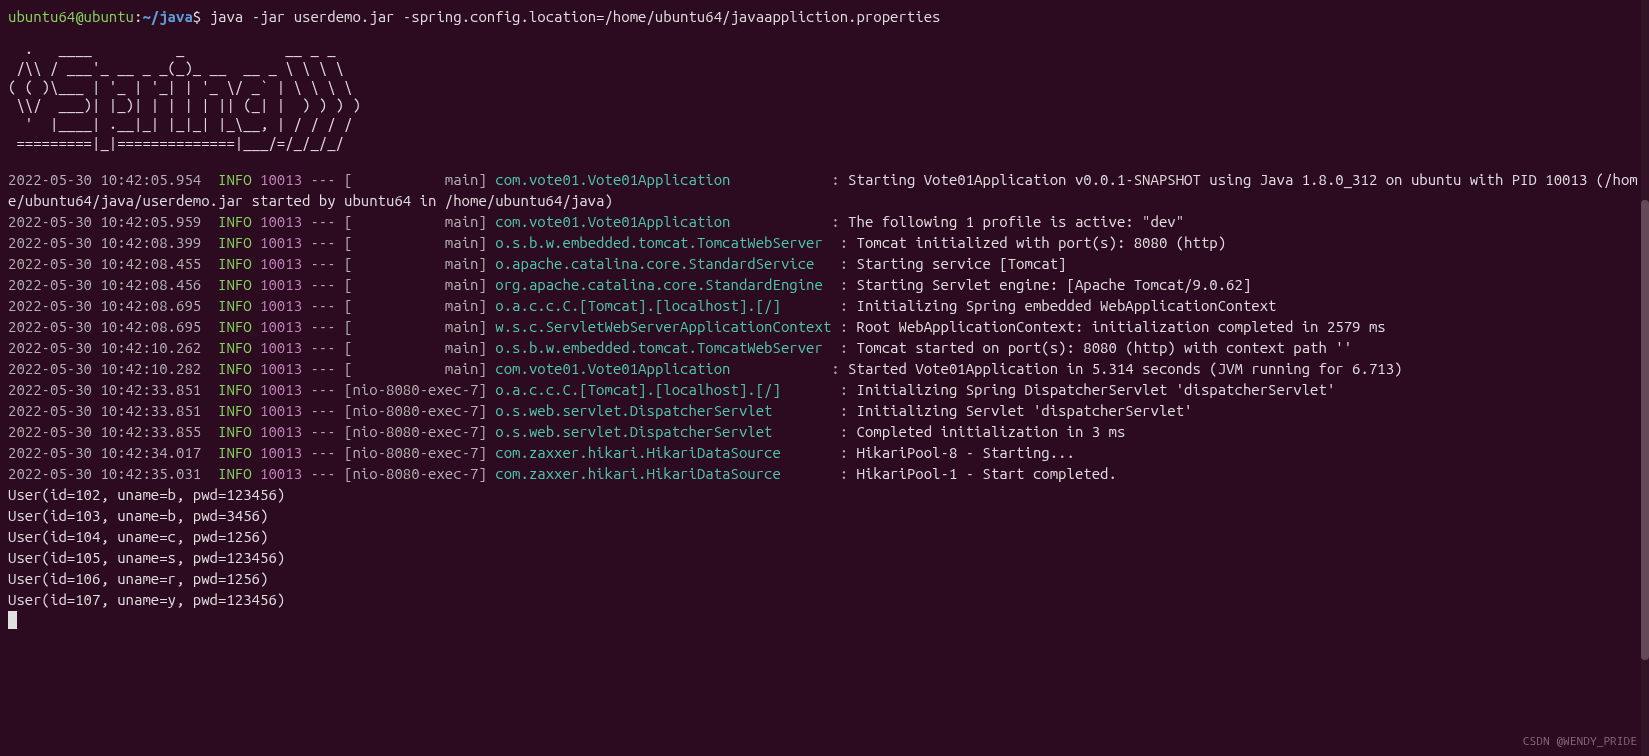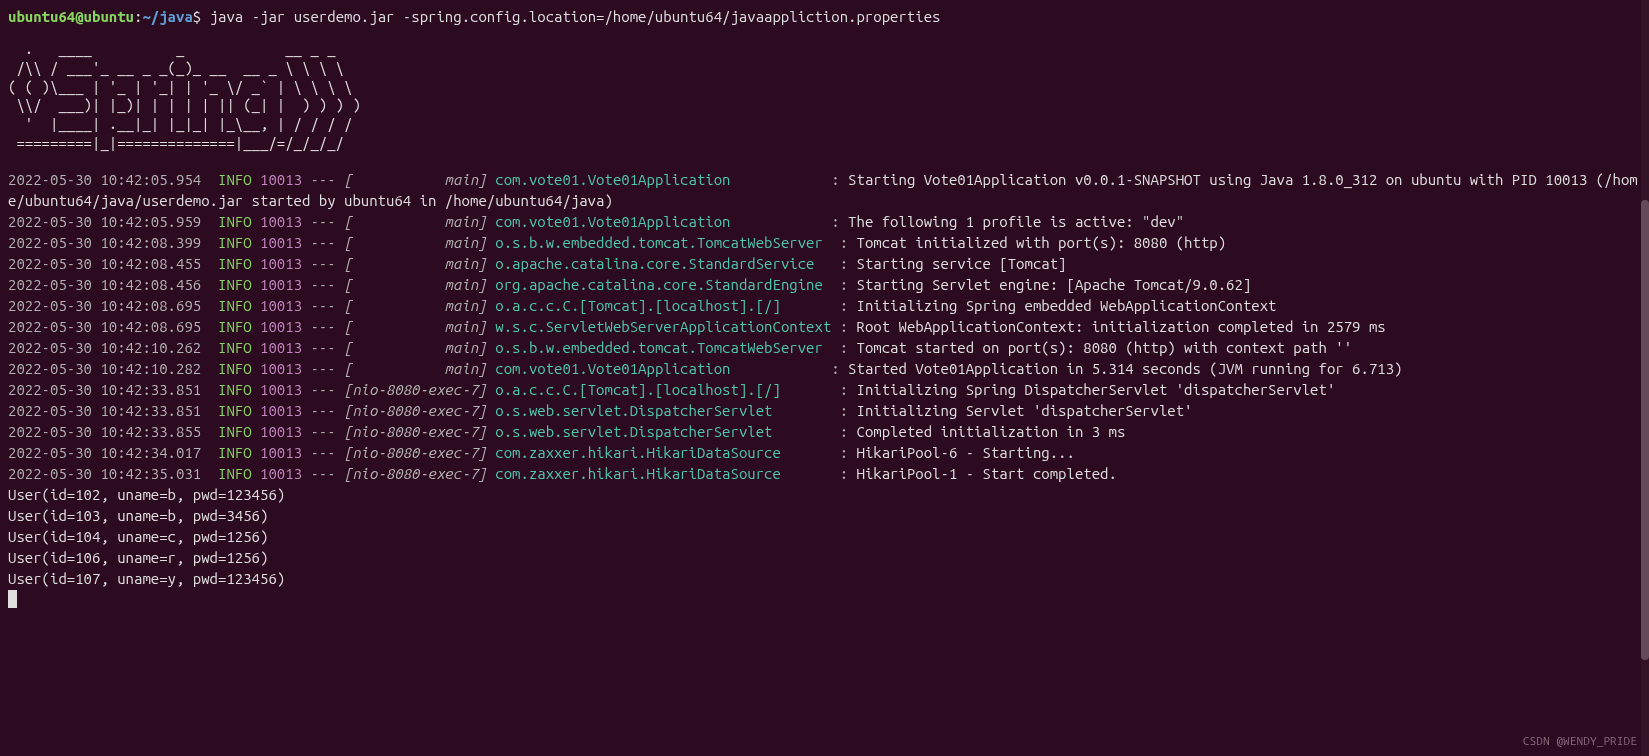--- a/index.html
+++ b/index.html
@@ -17,21 +17,21 @@
       width: 1649px;
       height: 756px;
       overflow: hidden;
       position: relative;
     }
     .prompt-line {
       white-space: nowrap;
     }
     .user-host {
       color: #87d75f;
-      font-weight: bold;
+      font-weight: normal;
     }
     .path {
       color: #5c9dd6;
       font-weight: bold;
     }
     .dollar {
       color: #e0e0e0;
     }
     .command {
       color: #e0e0e0;
@@ -66,21 +66,20 @@
       margin-top: 37px;
     }
     .pid {
       color: #c586c0;
     }
     .dashes {
       color: #b3b3b3;
     }
     .thread {
       color: #b3b3b3;
-      font-style: italic;
     }
     .logger {
       color: #4ec9b0;
     }
     .colon {
       color: #b3b3b3;
     }
     .message {
       color: #e0e0e0;
     }
@@ -142,28 +141,29 @@
       <div class="log-line"><span class="timestamp">2022-05-30 10:42:08.399</span>  <span class="info">INFO</span> <span class="pid">10013</span> <span class="dashes">---</span> <span class="thread">[           main]</span> <span class="logger">o.s.b.w.embedded.tomcat.TomcatWebServer </span> <span class="colon">:</span> <span class="message">Tomcat initialized with port(s): 8080 (http)</span></div>
       <div class="log-line"><span class="timestamp">2022-05-30 10:42:08.455</span>  <span class="info">INFO</span> <span class="pid">10013</span> <span class="dashes">---</span> <span class="thread">[           main]</span> <span class="logger">o.apache.catalina.core.StandardService  </span> <span class="colon">:</span> <span class="message">Starting service [Tomcat]</span></div>
       <div class="log-line"><span class="timestamp">2022-05-30 10:42:08.456</span>  <span class="info">INFO</span> <span class="pid">10013</span> <span class="dashes">---</span> <span class="thread">[           main]</span> <span class="logger">org.apache.catalina.core.StandardEngine </span> <span class="colon">:</span> <span class="message">Starting Servlet engine: [Apache Tomcat/9.0.62]</span></div>
       <div class="log-line"><span class="timestamp">2022-05-30 10:42:08.695</span>  <span class="info">INFO</span> <span class="pid">10013</span> <span class="dashes">---</span> <span class="thread">[           main]</span> <span class="logger">o.a.c.c.C.[Tomcat].[localhost].[/]      </span> <span class="colon">:</span> <span class="message">Initializing Spring embedded WebApplicationContext</span></div>
       <div class="log-line"><span class="timestamp">2022-05-30 10:42:08.695</span>  <span class="info">INFO</span> <span class="pid">10013</span> <span class="dashes">---</span> <span class="thread">[           main]</span> <span class="logger">w.s.c.ServletWebServerApplicationContext</span> <span class="colon">:</span> <span class="message">Root WebApplicationContext: initialization completed in 2579 ms</span></div>
       <div class="log-line"><span class="timestamp">2022-05-30 10:42:10.262</span>  <span class="info">INFO</span> <span class="pid">10013</span> <span class="dashes">---</span> <span class="thread">[           main]</span> <span class="logger">o.s.b.w.embedded.tomcat.TomcatWebServer </span> <span class="colon">:</span> <span class="message">Tomcat started on port(s): 8080 (http) with context path ''</span></div>
       <div class="log-line"><span class="timestamp">2022-05-30 10:42:10.282</span>  <span class="info">INFO</span> <span class="pid">10013</span> <span class="dashes">---</span> <span class="thread">[           main]</span> <span class="logger">com.vote01.Vote01Application           </span> <span class="colon">:</span> <span class="message">Started Vote01Application in 5.314 seconds (JVM running for 6.713)</span></div>
       <div class="log-line"><span class="timestamp">2022-05-30 10:42:33.851</span>  <span class="info">INFO</span> <span class="pid">10013</span> <span class="dashes">---</span> <span class="thread">[nio-8080-exec-7]</span> <span class="logger">o.a.c.c.C.[Tomcat].[localhost].[/]      </span> <span class="colon">:</span> <span class="message">Initializing Spring DispatcherServlet 'dispatcherServlet'</span></div>
       <div class="log-line"><span class="timestamp">2022-05-30 10:42:33.851</span>  <span class="info">INFO</span> <span class="pid">10013</span> <span class="dashes">---</span> <span class="thread">[nio-8080-exec-7]</span> <span class="logger">o.s.web.servlet.DispatcherServlet       </span> <span class="colon">:</span> <span class="message">Initializing Servlet 'dispatcherServlet'</span></div>
       <div class="log-line"><span class="timestamp">2022-05-30 10:42:33.855</span>  <span class="info">INFO</span> <span class="pid">10013</span> <span class="dashes">---</span> <span class="thread">[nio-8080-exec-7]</span> <span class="logger">o.s.web.servlet.DispatcherServlet       </span> <span class="colon">:</span> <span class="message">Completed initialization in 3 ms</span></div>
-      <div class="log-line"><span class="timestamp">2022-05-30 10:42:34.017</span>  <span class="info">INFO</span> <span class="pid">10013</span> <span class="dashes">---</span> <span class="thread">[nio-8080-exec-7]</span> <span class="logger">com.zaxxer.hikari.HikariDataSource      </span> <span class="colon">:</span> <span class="message">HikariPool-6 - Starting...</span></div>
+      <div class="log-line"><span class="timestamp">2022-05-30 10:42:34.017</span>  <span class="info">INFO</span> <span class="pid">10013</span> <span class="dashes">---</span> <span class="thread">[nio-8080-exec-7]</span> <span class="logger">com.zaxxer.hikari.HikariDataSource      </span> <span class="colon">:</span> <span class="message">HikariPool-8 - Starting...</span></div>
       <div class="log-line"><span class="timestamp">2022-05-30 10:42:35.031</span>  <span class="info">INFO</span> <span class="pid">10013</span> <span class="dashes">---</span> <span class="thread">[nio-8080-exec-7]</span> <span class="logger">com.zaxxer.hikari.HikariDataSource      </span> <span class="colon">:</span> <span class="message">HikariPool-1 - Start completed.</span></div>
     </div>
 
   <div id="user-output">
       <div class="user-output">User(id=102, uname=b, pwd=123456)</div>
       <div class="user-output">User(id=103, uname=b, pwd=3456)</div>
       <div class="user-output">User(id=104, uname=c, pwd=1256)</div>
+      <div class="user-output">User(id=105, uname=s, pwd=123456)</div>
       <div class="user-output">User(id=106, uname=r, pwd=1256)</div>
       <div class="user-output">User(id=107, uname=y, pwd=123456)</div>
     </div>
 
   <div><span class="cursor"></span></div>
 
 </div>
 
 <div class="watermark">CSDN @WENDY_PRIDE</div>
 

